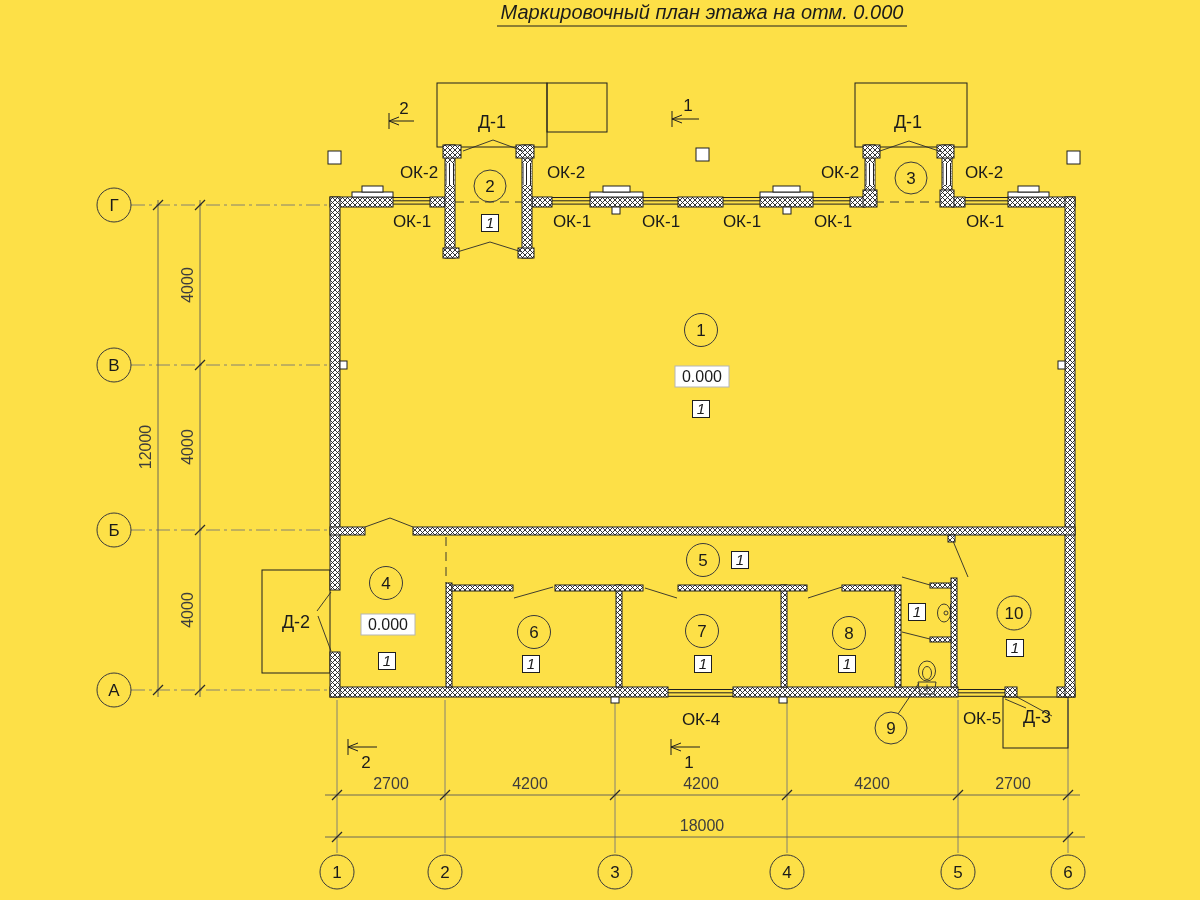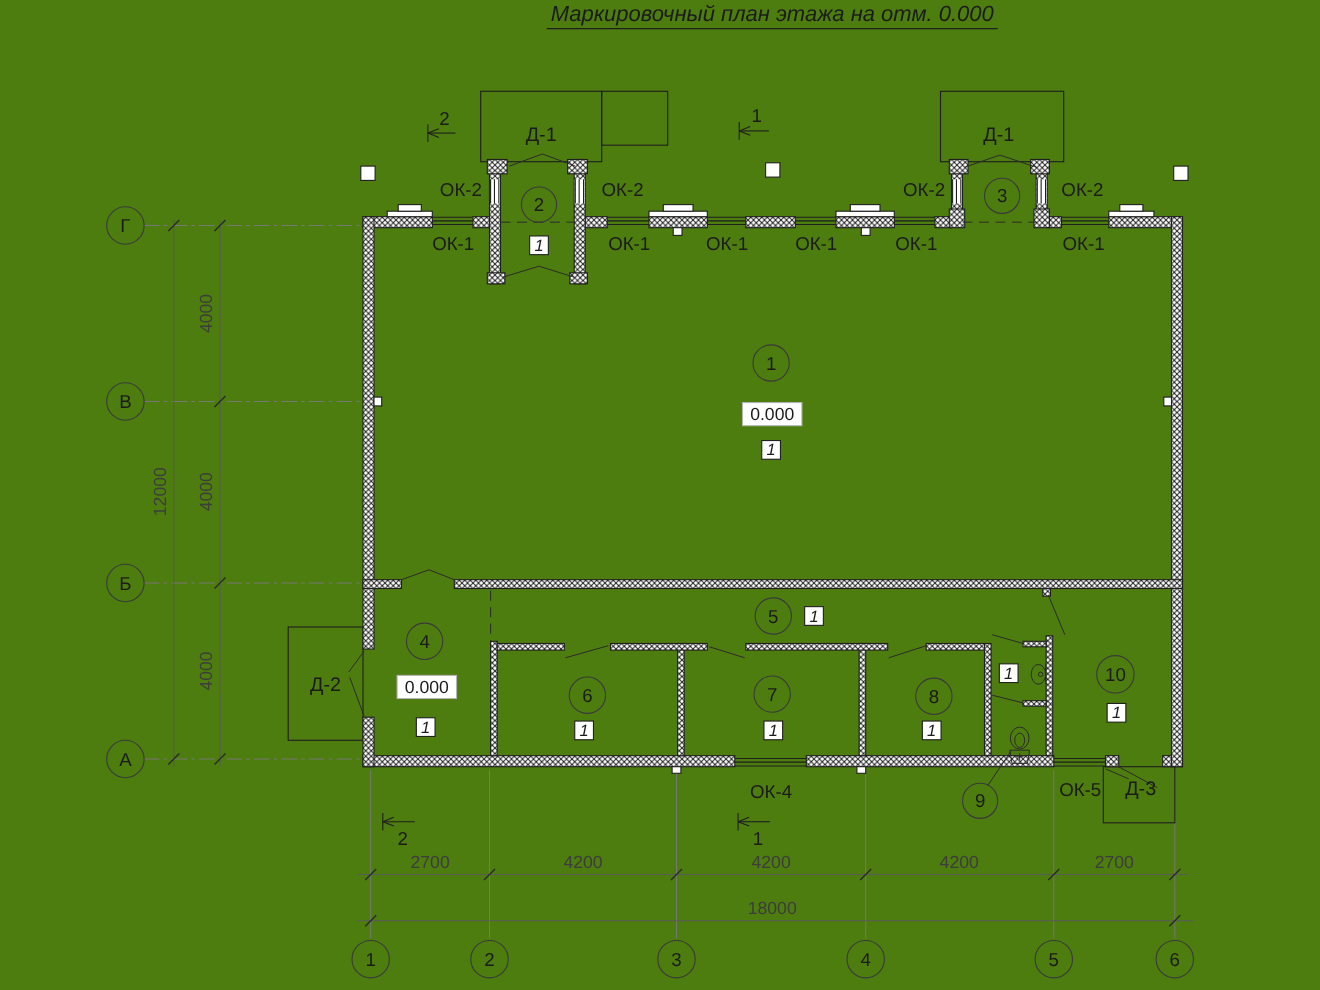--- a/index.html
+++ b/index.html
@@ -1,16 +1,16 @@
 <!DOCTYPE html>
 <html><head>
 <meta charset="utf-8">
 <style>
   html,body{margin:0;padding:0;background:#fff;}
-  .page{position:relative;width:1200px;height:900px;background:#4d7c0f;overflow:hidden;
+  .page{position:relative;width:1200px;height:900px;background:#fde047;overflow:hidden;
         font-family:"Liberation Sans",sans-serif;}
   svg text{font-family:"Liberation Sans",sans-serif;fill:#1b1b1b;}
   .title-t{font-size:20px;font-style:italic;}
   .ax-t{font-size:17px;}
   .dim-t{font-size:16px;fill:#3d3d3d;}
   .lbl-t{font-size:17px;}
   .door-t{font-size:18px;}
   .rm-t{font-size:17px;}
   .flr-t{font-size:15px;font-style:italic;}
   .el-t{font-size:16px;}

